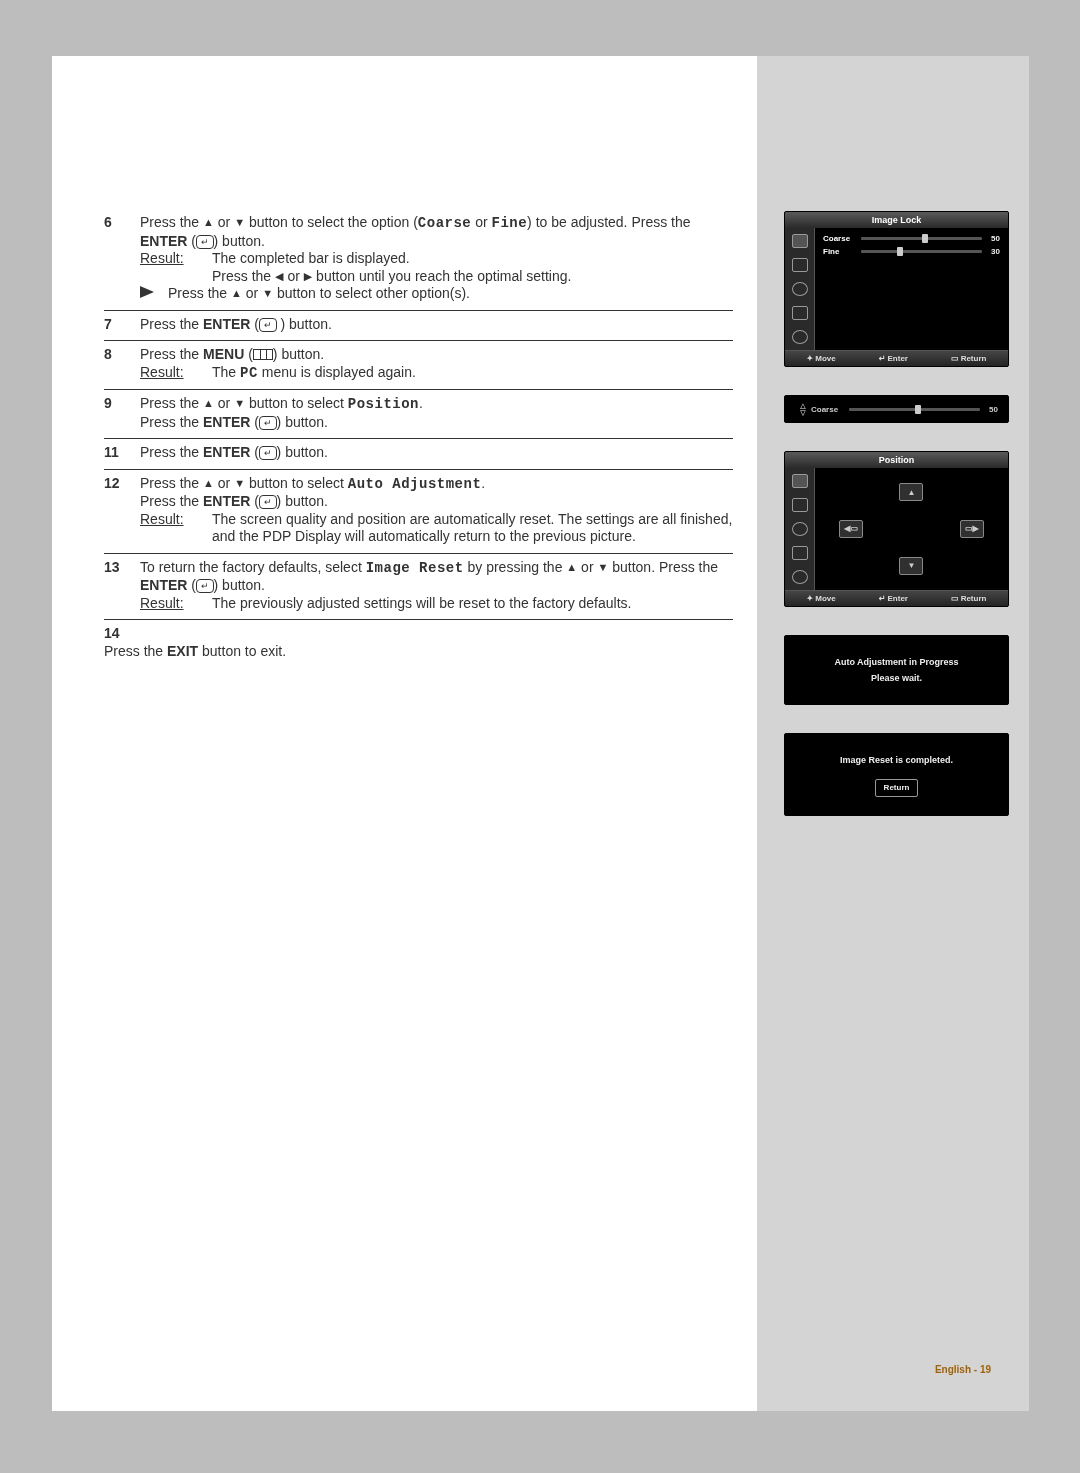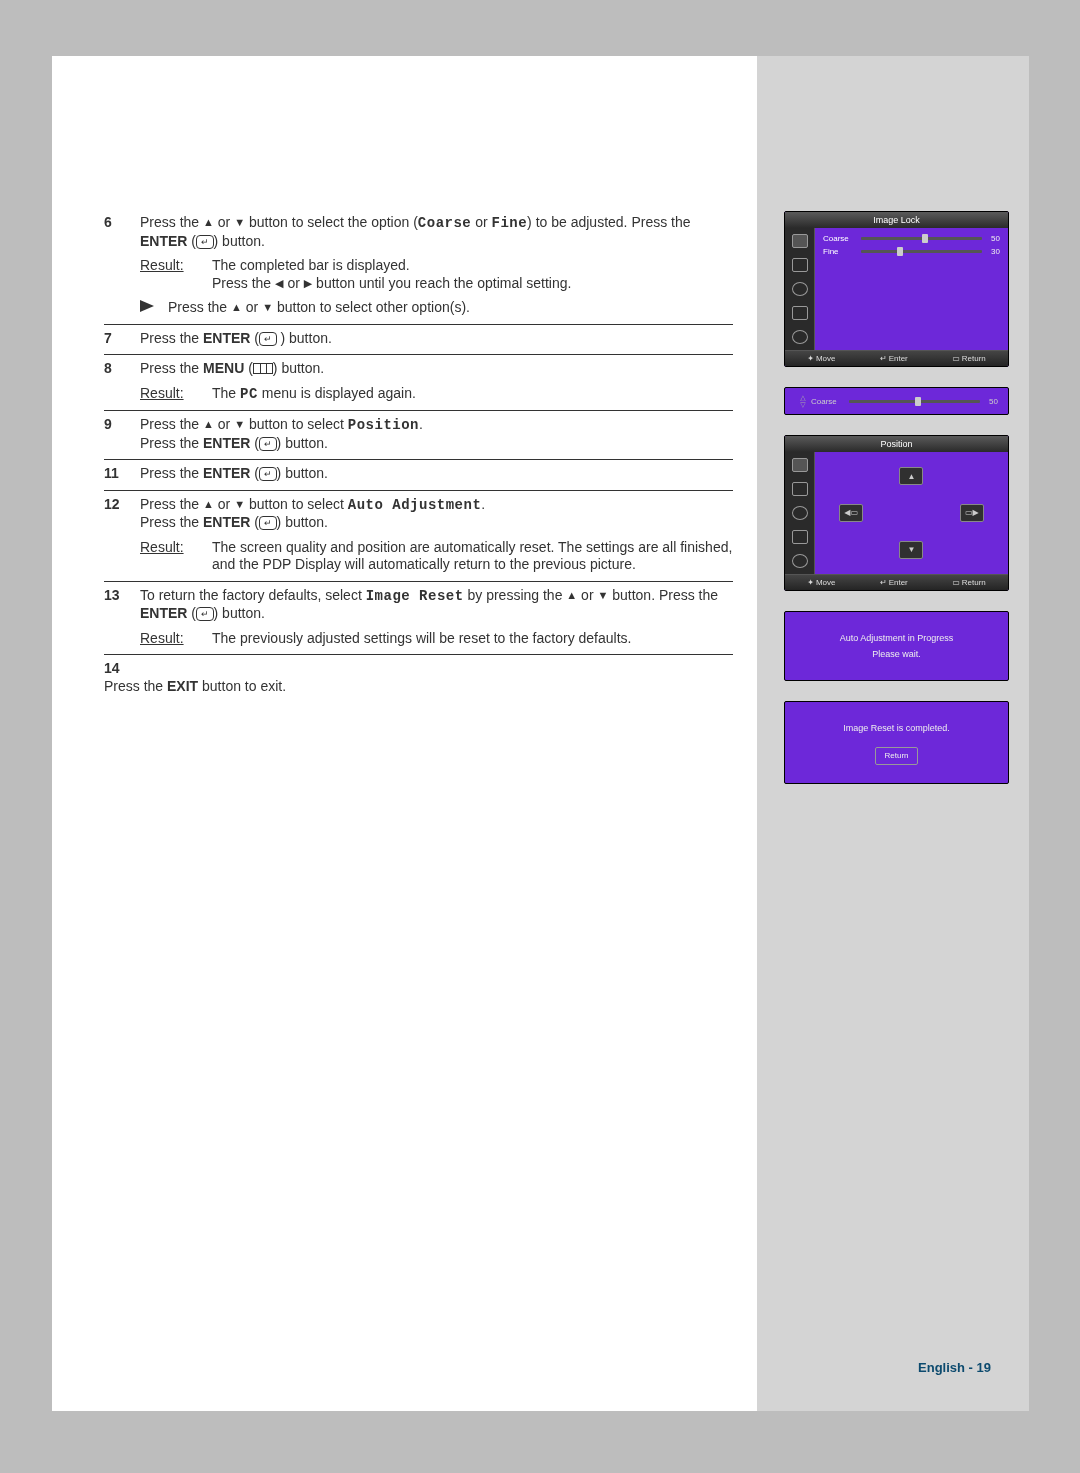--- a/index.html
+++ b/index.html
@@ -35,21 +35,21 @@
     border-bottom: 1px solid #333;
     padding: 5px 0 7px 0;
   }
   .step.noborder { border-bottom: none; flex-direction: column; }
   .step-num {
     width: 36px;
     font-weight: bold;
     flex-shrink: 0;
   }
   .step-body { flex: 1; }
-  .sub { display: flex; margin-top: 7px; }
+  .sub { display: flex; }
   .sub-label { width: 72px; flex-shrink: 0; text-decoration: underline; }
   .sub-text { flex: 1; }
   .mono { font-family: "Courier New", monospace; font-weight: bold; letter-spacing: 0.5px; }
   .arrow { font-size: 11px; display: inline-block; vertical-align: 1px; }
   .enter-sym {
     display: inline-block;
     border: 1px solid #333;
     border-radius: 4px;
     padding: 0 4px;
     font-size: 9px;
@@ -88,27 +88,27 @@
   b { font-weight: bold; }
 
   
   .osd-col {
     position: absolute;
     right: 20px;
     top: 155px;
     width: 225px;
   }
   .osd {
-    background: #6d28d9;
+    background: #000000;
     border: 1px solid #000;
     border-radius: 2px;
     color: #fff;
     font-size: 9px;
-    font-weight: normal;
-    margin-bottom: 20px;
+    font-weight: bold;
+    margin-bottom: 28px;
     position: relative;
     overflow: hidden;
   }
   .osd-title {
     background: linear-gradient(#5a5a5a, #2a2a2a);
     text-align: center;
     padding: 3px 0;
     font-size: 9px;
   }
   .osd-body { display: flex; }
@@ -195,23 +195,23 @@
     padding: 1px 8px;
     font-size: 8px;
     margin-top: 10px;
     border-radius: 2px;
   }
 
   .page-footer {
     position: absolute;
     right: 38px;
     bottom: 36px;
-    font-size: 13px;
+    font-size: 10px;
     font-weight: bold;
-    color: #0c4a6e;
+    color: #a16207;
   }
 </style>
 </head>
 <body>
 
 <div class="page">
   <div class="sidebar-gray"></div>
 
   <div class="content">
 

